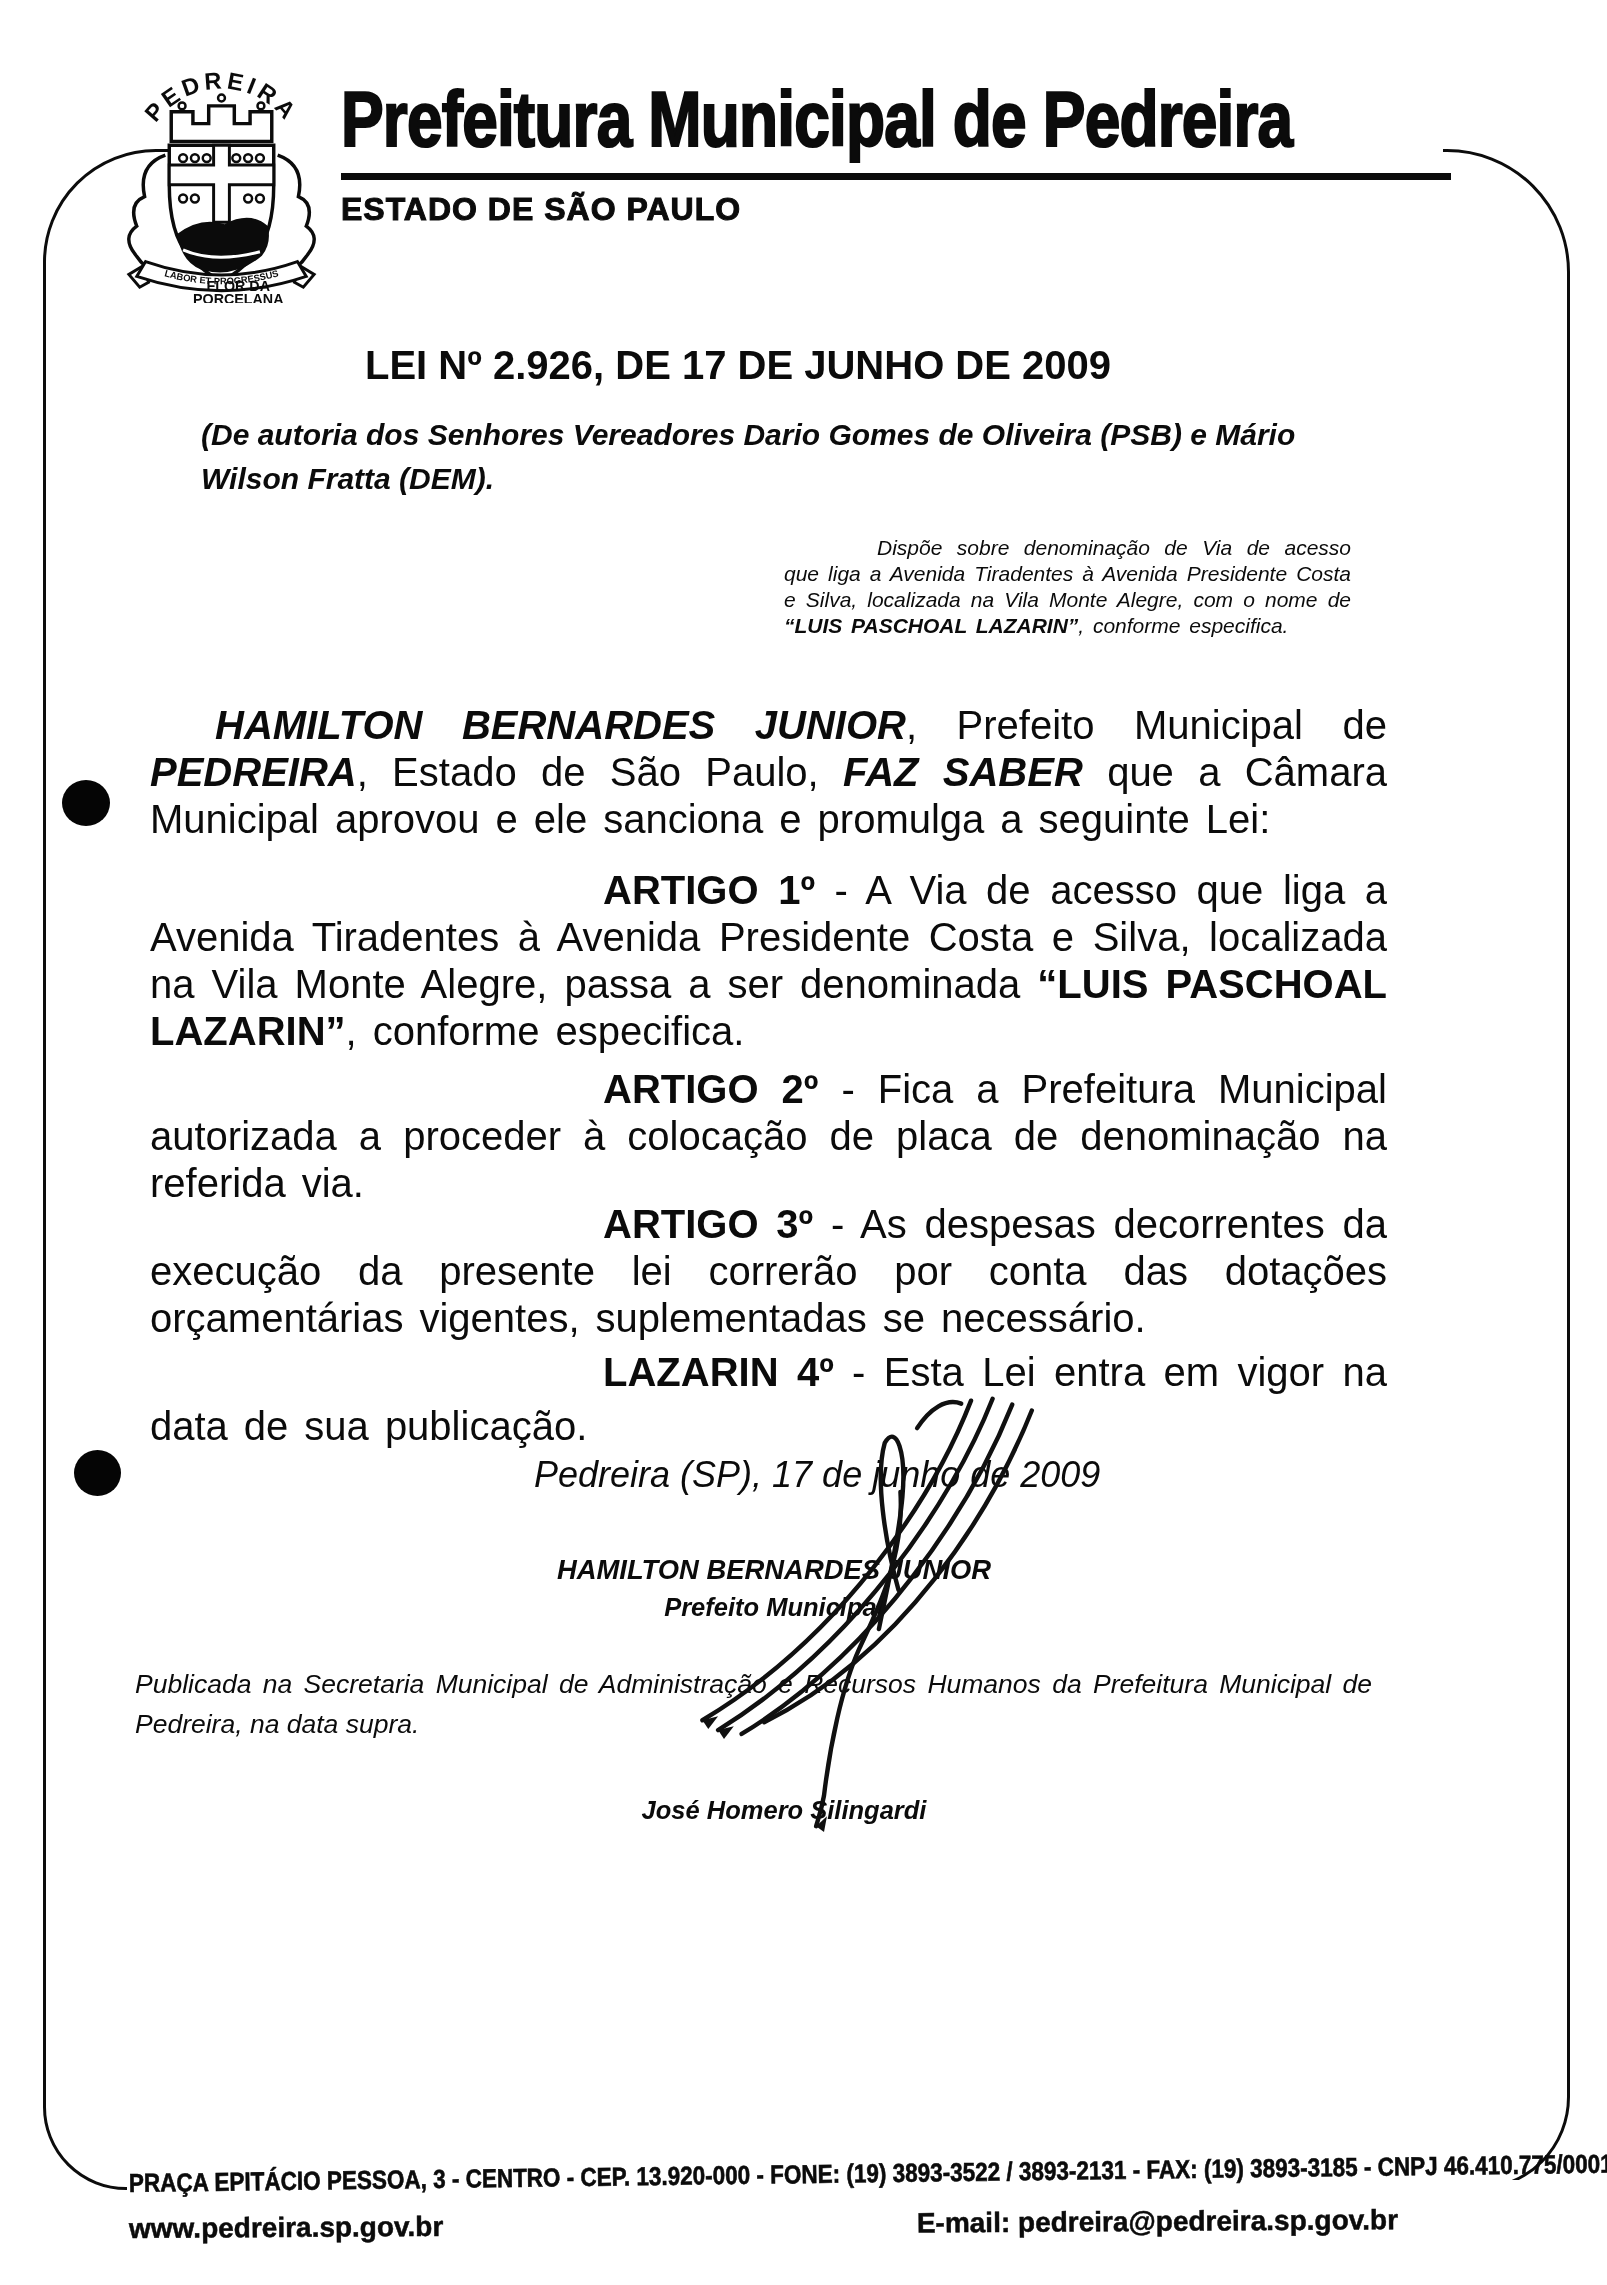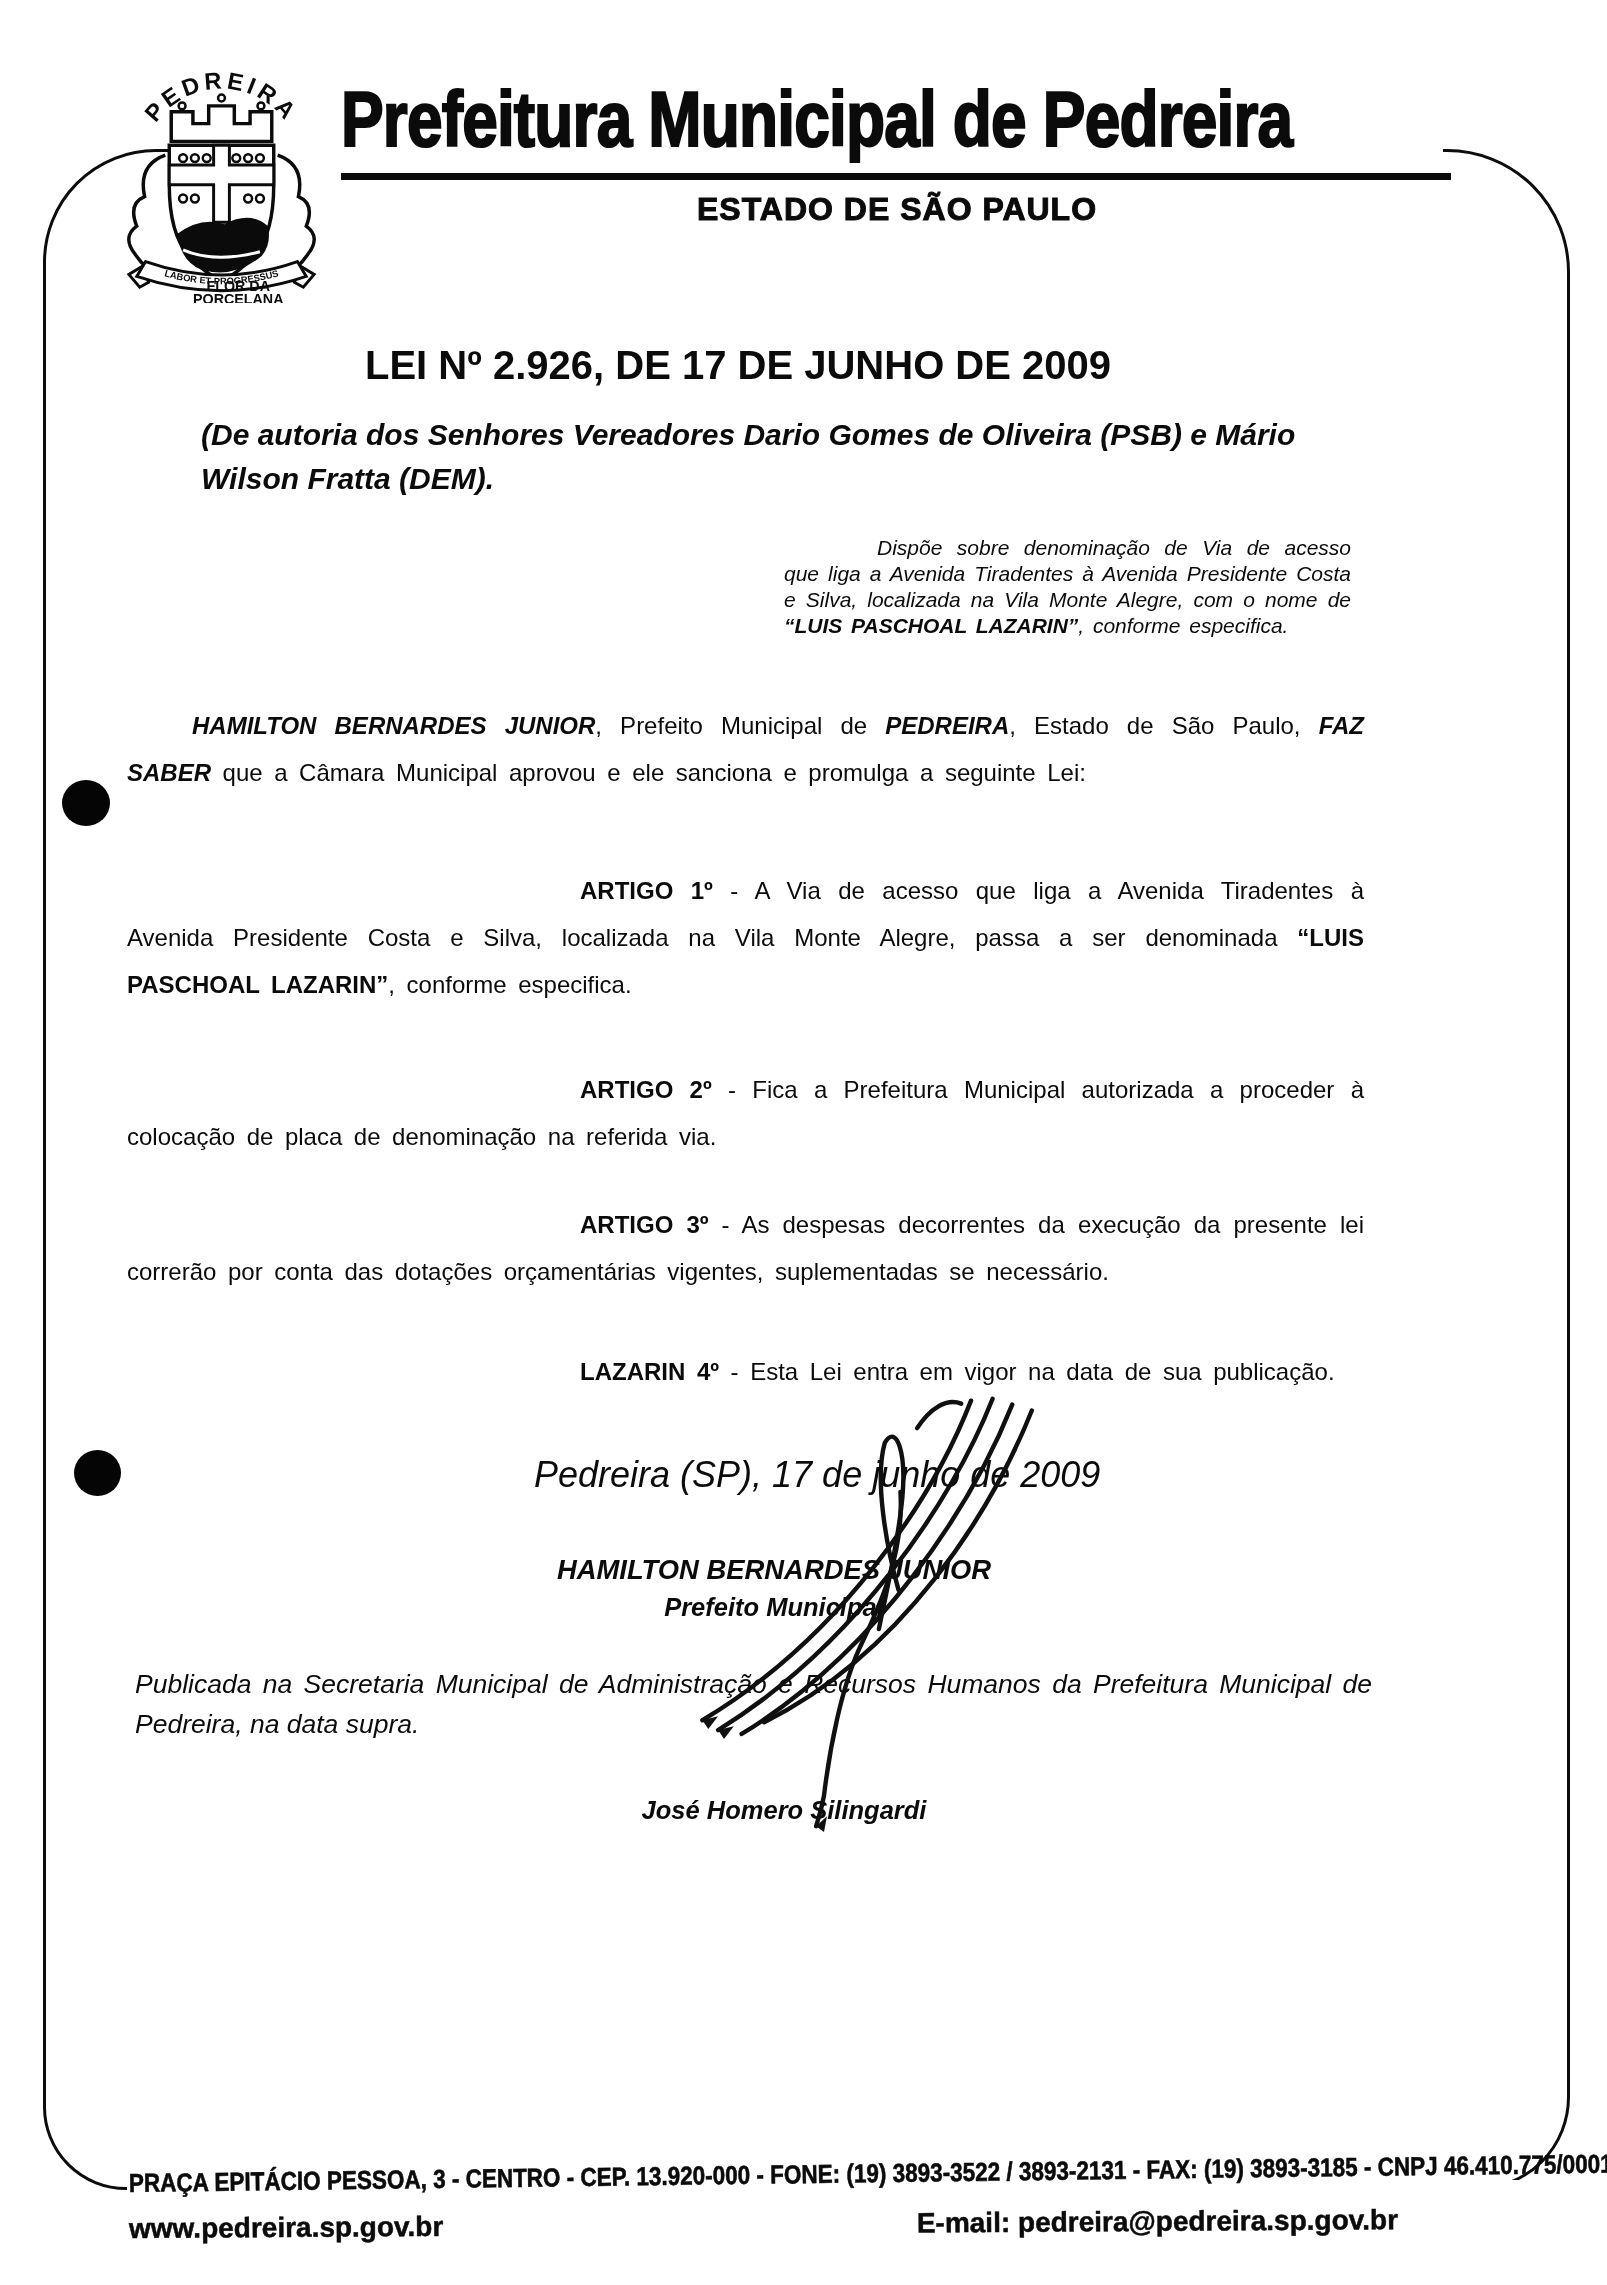--- a/index.html
+++ b/index.html
@@ -31,36 +31,36 @@
   
   .crest{ position:absolute; left:100px; top:29px; width:243px; height:274px; z-index:3; }
   .brand{ position:absolute; left:341px; top:68px; width:1112px; z-index:3; }
   .brand-name{
     font-size:78px; font-weight:bold; letter-spacing:-1px; line-height:102px;
     white-space:nowrap; transform:scaleX(.82); transform-origin:left center;
     -webkit-text-stroke:2.2px #0b0b0b;
   }
   .brand-rule{ width:1110px; height:6.9px; background:#0b0b0b; margin-top:2.9px; }
   .brand-state{
-    margin-top:10.8px; text-align:center; font-size:32px; font-weight:bold;
+    margin-top:10.8px; font-size:32px; font-weight:bold;
     letter-spacing:1px; -webkit-text-stroke:1px #0b0b0b;
   }
 
   
   .law-title{ left:365px; top:343px; font-size:40px; font-weight:bold; z-index:3; white-space:nowrap;text-align:center; }
   .authorship{
     left:201px; top:404px; width:1176px; font-size:30px; line-height:44px;
     font-weight:bold; font-style:italic; z-index:3;margin-top:9px;
   }
   .ementa{
     left:784px; top:535px; width:567px; font-size:21px; line-height:26px;
     font-style:italic; text-align:justify; text-indent:93px; word-spacing:2.9px; z-index:3;
   }
   .par{
-    left:127px; width:1237px; font-size:24px; line-height:47px;
+    left:150px; width:1237px; font-size:40px; line-height:47px;
     text-align:justify; word-spacing:4.9px; z-index:3;
   }
   .preamble{ top:702px; text-indent:65px; }
   .artigo-1{ top:867px;  text-indent:453px; }
   .artigo-2{ top:1066px; text-indent:453px; }
   .artigo-3{ top:1201px; text-indent:453px; }
   .artigo-4{ top:1345px; text-indent:453px; line-height:54px; }
   .bi{ font-weight:bold; font-style:italic; }
   .b{ font-weight:bold; }
 

